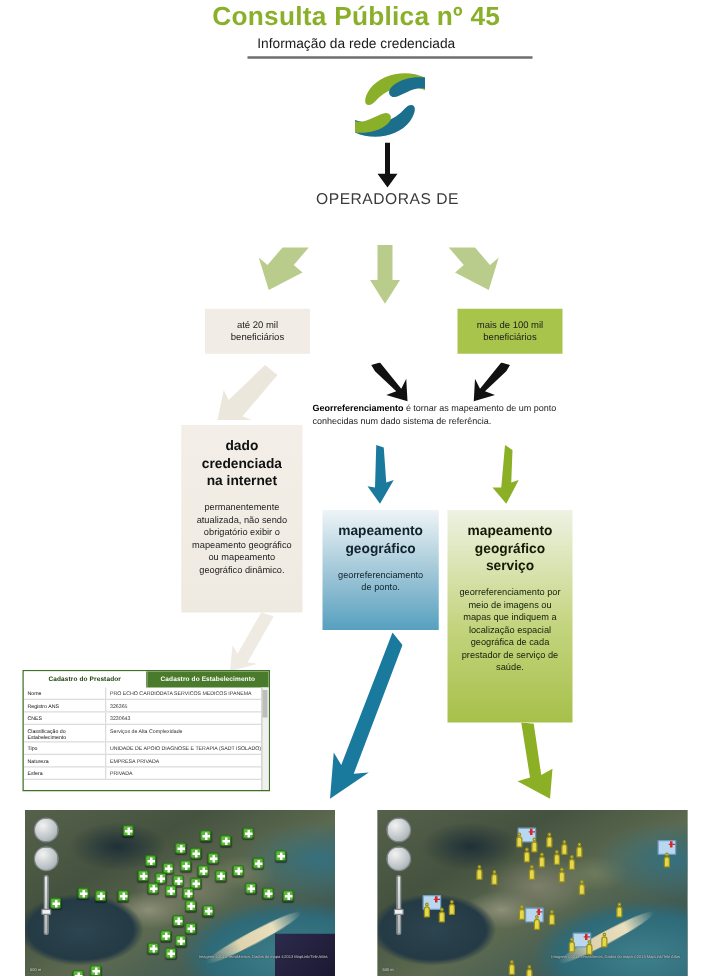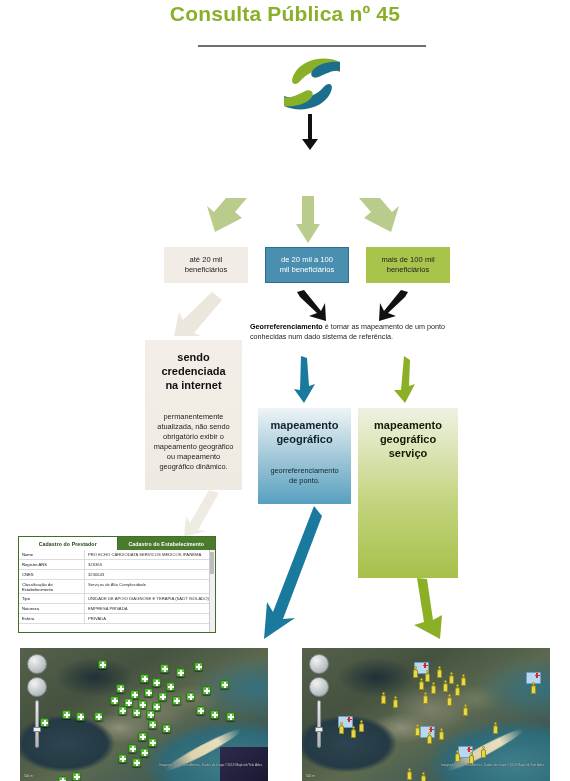--- a/index.html
+++ b/index.html
@@ -57,21 +57,21 @@
     font-size: 7.2px; line-height: 10px; color: #1d1d1d;
   }
   .georef b { color: #000; }
 
   
   .cbox { position: absolute; padding: 10px 8px; text-align: center; }
   .cbox .h {
     font-size: 11px; font-weight: bold; line-height: 14px; color: #111;
   }
   .cbox .p {
-    margin-top: 20px; font-size: 7.4px; line-height: 10px; color: #1d1d1d;
+    margin-top: 9px; font-size: 7.4px; line-height: 10px; color: #1d1d1d;
   }
 
   .box-rede {
     left: 145px; top: 340px; width: 97px; height: 150px;
     background: linear-gradient(180deg,#f3efe8 0%,#efeae1 100%);
   }
   .box-map {
     left: 258px; top: 408px; width: 93px; height: 96px;
     background: linear-gradient(180deg,#eef4f7 0%,#9cc4d6 55%,#56a0bf 100%);
   }
@@ -203,60 +203,56 @@
   }
   .pin-hosp .cross::before { left: 1.7px; top: 0; width: 1.6px; height: 5px; }
   .pin-hosp .cross::after { left: 0; top: 1.7px; width: 5px; height: 1.6px; }
 </style>
 </head>
 <body>
 
 <div id="stage">
 
   <div class="title">Consulta Pública nº 45</div>
+  <div class="subtitle">Informação da rede credenciada</div>
   <div class="hrule"></div>
 
   <div class="logo">
     <svg viewBox="0 0 64 52" width="64" height="52" aria-hidden="true">
       <path d="M61 4 C46 -3 26 1 17 13 C12 20 12 26 16 26 C20 26 22 21 28 17 C37 11 50 10 61 14 Z" fill="#8ab02a"></path>
       <path d="M61 4 C52 3 42 5 36 10 C32 13 31 17 34 19 C37 21 41 18 46 16 C52 13 57 12 61 13 Z" fill="#1b6e8c"></path>
       <path d="M5 48 C20 55 40 51 49 39 C54 32 54 26 50 26 C46 26 44 31 38 35 C29 41 16 42 5 38 Z" fill="#1b6e8c"></path>
       <path d="M5 48 C14 49 24 47 30 42 C34 39 35 35 32 33 C29 31 25 34 20 36 C14 39 9 40 5 39 Z" fill="#8ab02a"></path>
     </svg>
   </div>
 
   <svg class="arrow" style="left:297px;top:114px;" width="26" height="36" viewBox="0 0 26 36">
     <path d="M11 0 h4 v25 h6 l-8 11 l-8 -11 h6 z" fill="#111111"></path>
   </svg>
 
   <div class="op-title">
+    <div>OPERADORAS DE</div>
   </div>
 
   <svg class="arrow" style="left:185px;top:196px;" width="66" height="48" viewBox="0 0 66 48">
     <path d="M62 2 L50 16 L57 22 L30 36 L22 10 L29 16 L41 2 Z" fill="#b9cc8c"></path>
   </svg>
   <svg class="arrow" style="left:296px;top:196px;" width="24" height="48" viewBox="0 0 24 48">
     <path d="M6 0 h12 v28 h6 l-12 19 l-12 -19 h6 z" fill="#b9cc8c"></path>
   </svg>
   <svg class="arrow" style="left:355px;top:196px;" width="66" height="48" viewBox="0 0 66 48">
     <path d="M4 2 L16 16 L9 22 L36 36 L44 10 L37 16 L25 2 Z" fill="#b9cc8c"></path>
   </svg>
 
   <div class="cat cat-1">
     <div>
       <div>até 20 mil</div>
       <div>beneficiários</div>
     </div>
   </div>
-  <div class="cat cat-2">
-    <div>
-      <div>de 20 mil a 100</div>
-      <div>mil beneficiários</div>
-    </div>
-  </div>
   <div class="cat cat-3">
     <div>
       <div>mais de 100 mil</div>
       <div>beneficiários</div>
     </div>
   </div>
 
   <svg class="arrow" style="left:168px;top:292px;" width="54" height="46" viewBox="0 0 54 46">
     <path d="M44 0 L54 8 L26 41 L33 44 L6 44 L11 20 L15 28 Z" fill="#ece7dc"></path>
   </svg>
@@ -274,41 +270,42 @@
 
   <svg class="arrow" style="left:292px;top:356px;" width="24" height="48" viewBox="0 0 24 48">
     <path d="M9 0 L15 2 L17 30 L23 28 L12 47 L2 33 L8 34 Z" fill="#1a7a9e"></path>
   </svg>
   <svg class="arrow" style="left:392px;top:356px;" width="24" height="48" viewBox="0 0 24 48">
     <path d="M12 0 L18 4 L17 30 L23 28 L13 47 L2 34 L9 34 Z" fill="#8cb025"></path>
   </svg>
 
   <div class="cbox box-rede">
     <div class="h">
-      <div>sendo</div>
+      <div>dado</div>
       <div>credenciada</div>
       <div>na internet</div>
     </div>
     <div class="p">permanentemente atualizada, não sendo obrigatório exibir o mapeamento geográfico ou mapeamento geográfico dinâmico.</div>
   </div>
 
   <div class="cbox box-map">
     <div class="h">
       <div>mapeamento</div>
       <div>geográfico</div>
     </div>
     <div class="p">georreferenciamento de ponto.</div>
   </div>
 
   <div class="cbox box-din">
     <div class="h">
       <div>mapeamento</div>
       <div>geográfico</div>
       <div>serviço</div>
     </div>
+    <div class="p">georreferenciamento por meio de imagens ou mapas que indiquem a localização espacial geográfica de cada prestador de serviço de saúde.</div>
   </div>
 
   <svg class="arrow" style="left:176px;top:490px;" width="46" height="48" viewBox="0 0 46 48">
     <path d="M33 0 L43 3 L22 40 L30 41 L8 47 L10 26 L14 33 Z" fill="#efebe3"></path>
   </svg>
 
   <svg class="arrow" style="left:262px;top:506px;" width="60" height="134" viewBox="0 0 60 134">
     <path d="M52 0 L60 10 L21 113 L33 112 L2 133 L5 96 L11 106 Z" fill="#1a7a9e"></path>
   </svg>
   <svg class="arrow" style="left:408px;top:578px;" width="42" height="62" viewBox="0 0 42 62">

